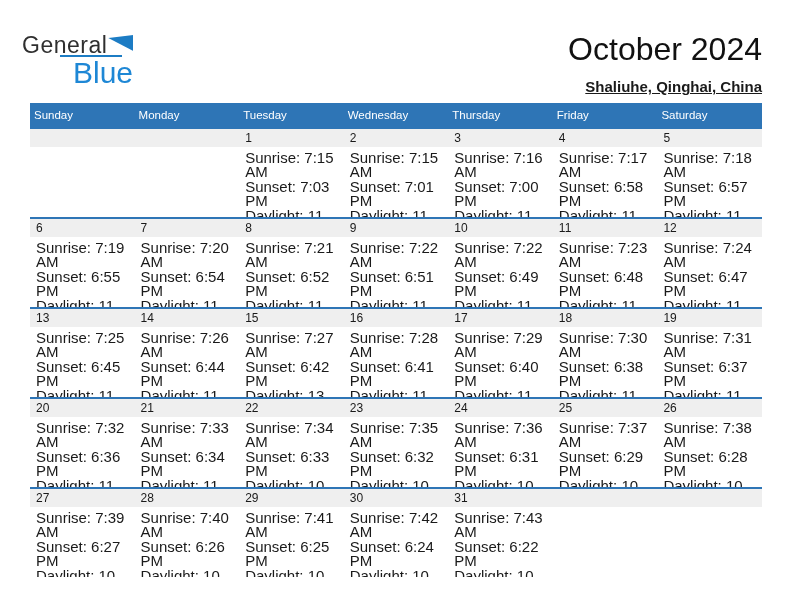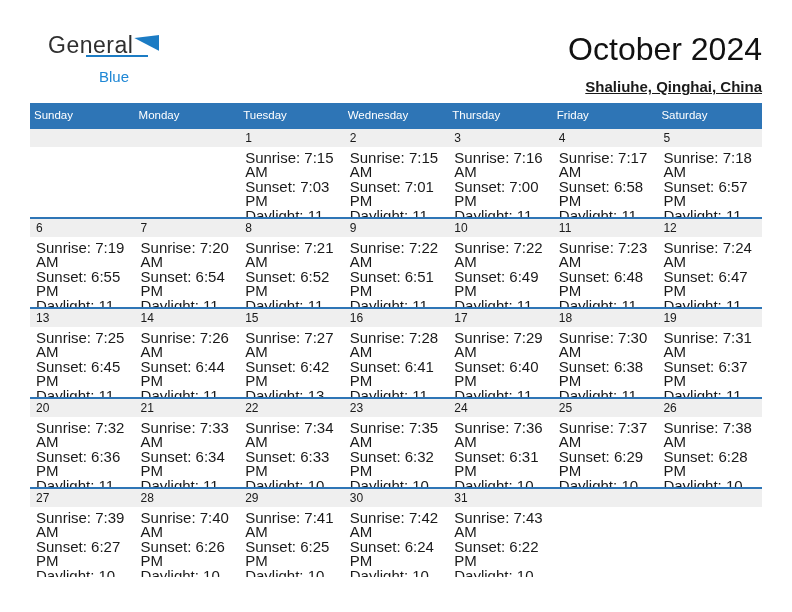--- a/index.html
+++ b/index.html
@@ -10,21 +10,21 @@
     height: 612px;
     background: #ffffff;
     font-family: "Liberation Sans", sans-serif;
     overflow: hidden;
   }
   
   .top-bar {
     display: flex;
     justify-content: space-between;
     align-items: flex-start;
-    padding: 34px 30px 0 48px;
+    padding: 34px 30px 0 22px;
   }
   .logo { position: relative; line-height: 1; }
   .logo-row { display: flex; align-items: flex-start; }
   .logo-general {
     font-size: 23px;
     color: #2f2f2f;
     letter-spacing: 0.5px;
     line-height: 1;
   }
   .logo-triangle {
@@ -38,24 +38,24 @@
   }
   .logo-underline {
     position: absolute;
     left: 38px;
     top: 21px;
     width: 62px;
     height: 2px;
     background: #1c7cc4;
   }
   .logo-blue {
-    font-size: 15px;
+    font-size: 30px;
     color: #1e87d5;
     margin-left: 51px;
-    margin-top: 12px;
+    margin-top: 1px;
     line-height: 1;
   }
   .title-block { text-align: right; margin-top: -2px; }
   .cal-title {
     font-size: 32px;
     font-weight: 400;
     color: #111111;
     line-height: 1.1;
   }
   .cal-subtitle {

